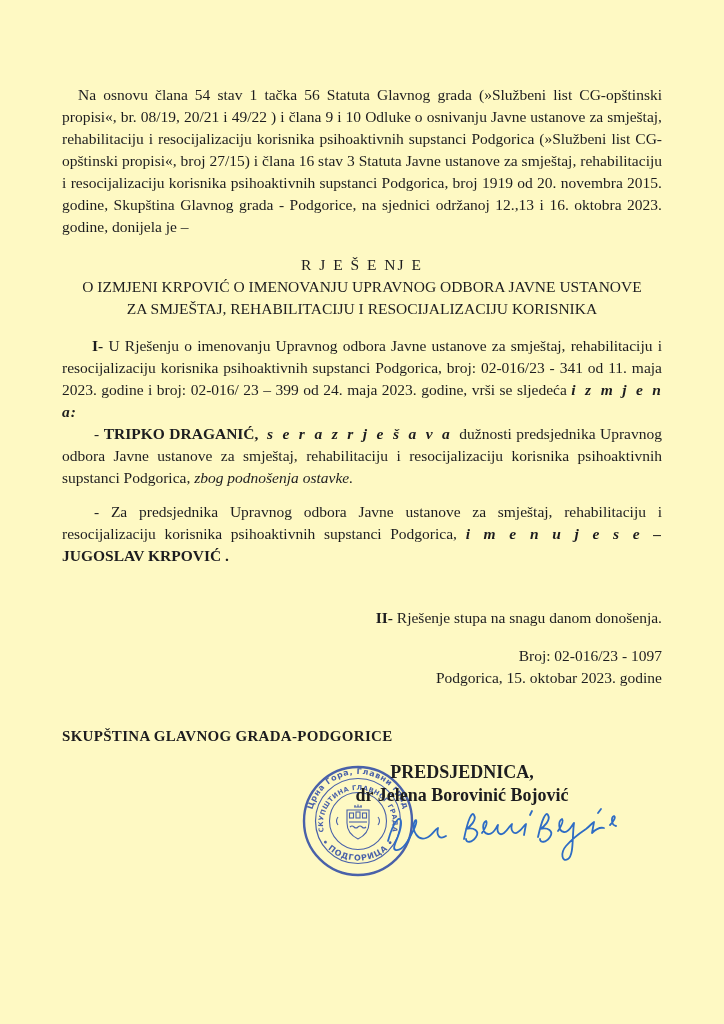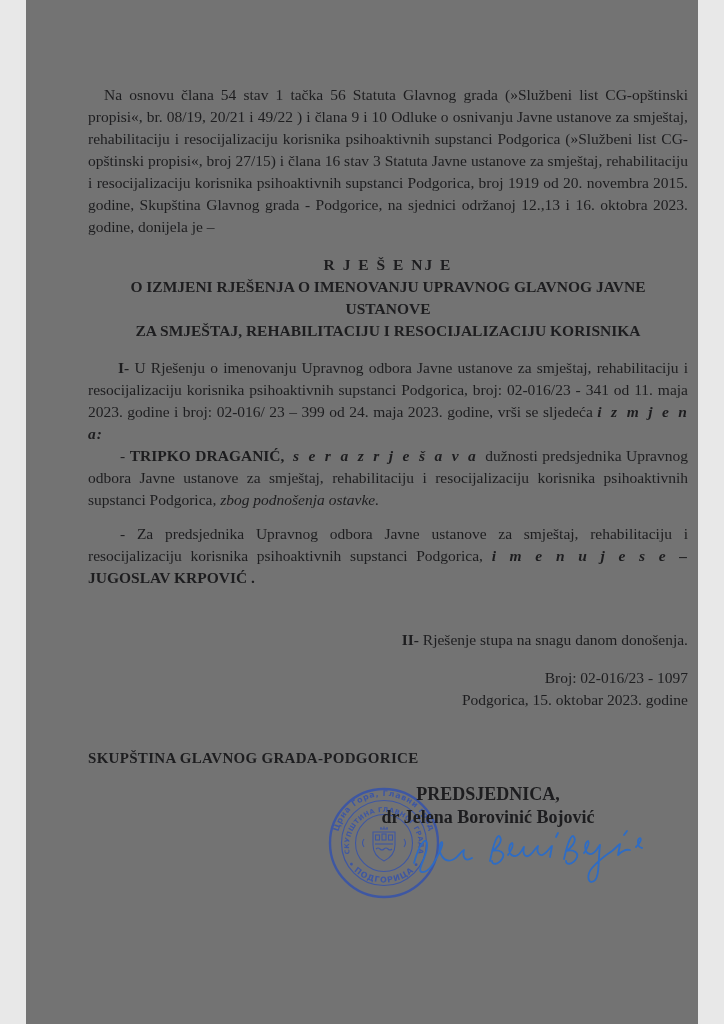--- a/index.html
+++ b/index.html
@@ -1,38 +1,38 @@
 <!DOCTYPE html>
 <html><head>
 <meta charset="utf-8">
 <style>
   html,body{margin:0;padding:0;background:#e8e8e8;}
   .page{
     position:relative;
-    width:672px;height:1024px;
+    width:724px;height:1024px;
     margin:0 auto;
-    background:#737373;
+    background:#fef9c3;
     color:#1d1d1f;
     font-family:"Liberation Serif", serif;
     overflow:hidden;
   }
   .content{
     position:absolute;
     left:62px; top:84px;
     width:600px;
     font-size:15.5px;
     line-height:22px;
   }
   p{margin:0;text-align:right;}
   .justify{text-align:justify;}
   .intro{text-indent:16px;}
   .title-block{
     margin-top:16px;
     text-align:center;
-    font-weight:bold;
+    font-weight:normal;
     font-size:15.5px;
     line-height:22px;
   }
   .title-line1{letter-spacing:2px;}
   .section-i{margin-top:15px; text-indent:30px;}
   .item{text-indent:32px;}
   .item2{margin-top:12px; text-indent:32px;}
   .section-ii{margin-top:40px; text-indent:42px;}
   .ref-number{margin-top:16px;}
   .bold{font-weight:bold;}
@@ -79,21 +79,21 @@
 
 <div class="page">
   <div class="content">
 
     <p class="justify intro">
       <span>Na osnovu člana 54 stav 1 tačka 56 Statuta Glavnog grada (»Službeni list CG-opštinski propisi«, br. 08/19, 20/21 i 49/22 ) i člana 9 i 10 Odluke o osnivanju Javne ustanove za smještaj, rehabilitaciju i resocijalizaciju korisnika psihoaktivnih supstanci Podgorica (»Službeni list CG-opštinski propisi«, broj 27/15) i člana 16 stav 3 Statuta Javne ustanove za smještaj, rehabilitaciju i resocijalizaciju korisnika psihoaktivnih supstanci Podgorica, broj 1919 od 20. novembra 2015. godine, Skupština Glavnog grada - Podgorice, na sjednici održanoj 12.,13 i 16. oktobra 2023. godine, donijela je –</span>
     </p>
 
     <div class="title-block">
       <div class="title-line1">R J E Š E NJ E</div>
-      <div>O IZMJENI RJEŠENJA O  IMENOVANJU UPRAVNOG GLAVNOG JAVNE USTANOVE</div>
+      <div>O IZMJENI KRPOVIĆ O  IMENOVANJU UPRAVNOG ODBORA JAVNE USTANOVE</div>
       <div>ZA SMJEŠTAJ, REHABILITACIJU I RESOCIJALIZACIJU KORISNIKA</div>
     </div>
 
     <p class="justify section-i">
       <span class="bold">I-</span><span> U Rješenju o imenovanju Upravnog odbora Javne ustanove za smještaj, rehabilitaciju i resocijalizaciju korisnika psihoaktivnih supstanci Podgorica, broj: 02-016/23 - 341 od 11. maja 2023. godine i broj: 02-016/ 23 – 399 od 24. maja 2023. godine, vrši se sljedeća </span><span class="spread">i z m j e n a:</span>
     </p>
 
     <p class="justify item">
       <span>- </span><span class="bold">TRIPKO DRAGANIĆ,</span><span class="spread"> s e  r a z r j e š a v a </span><span> dužnosti predsjednika Upravnog odbora Javne ustanove za smještaj, rehabilitaciju i resocijalizaciju korisnika psihoaktivnih supstanci Podgorica, </span><span class="italic">zbog podnošenja ostavke.</span>
     </p>

